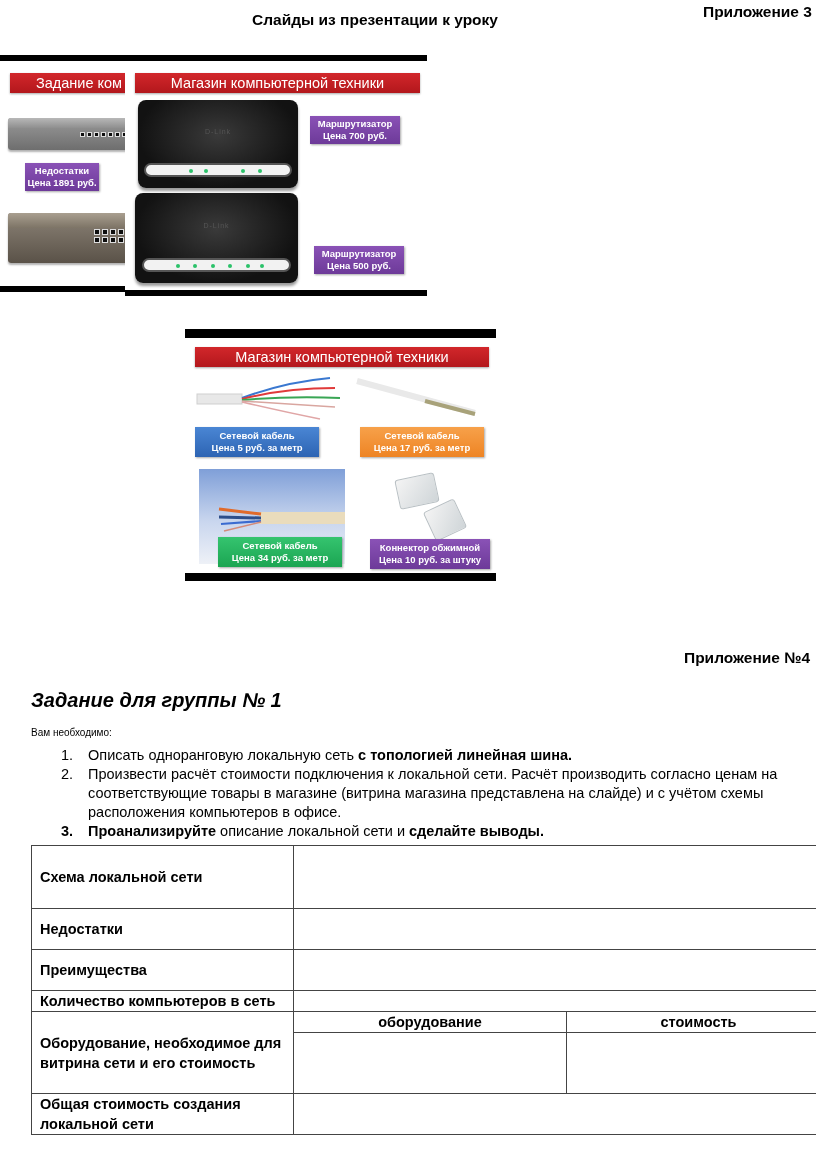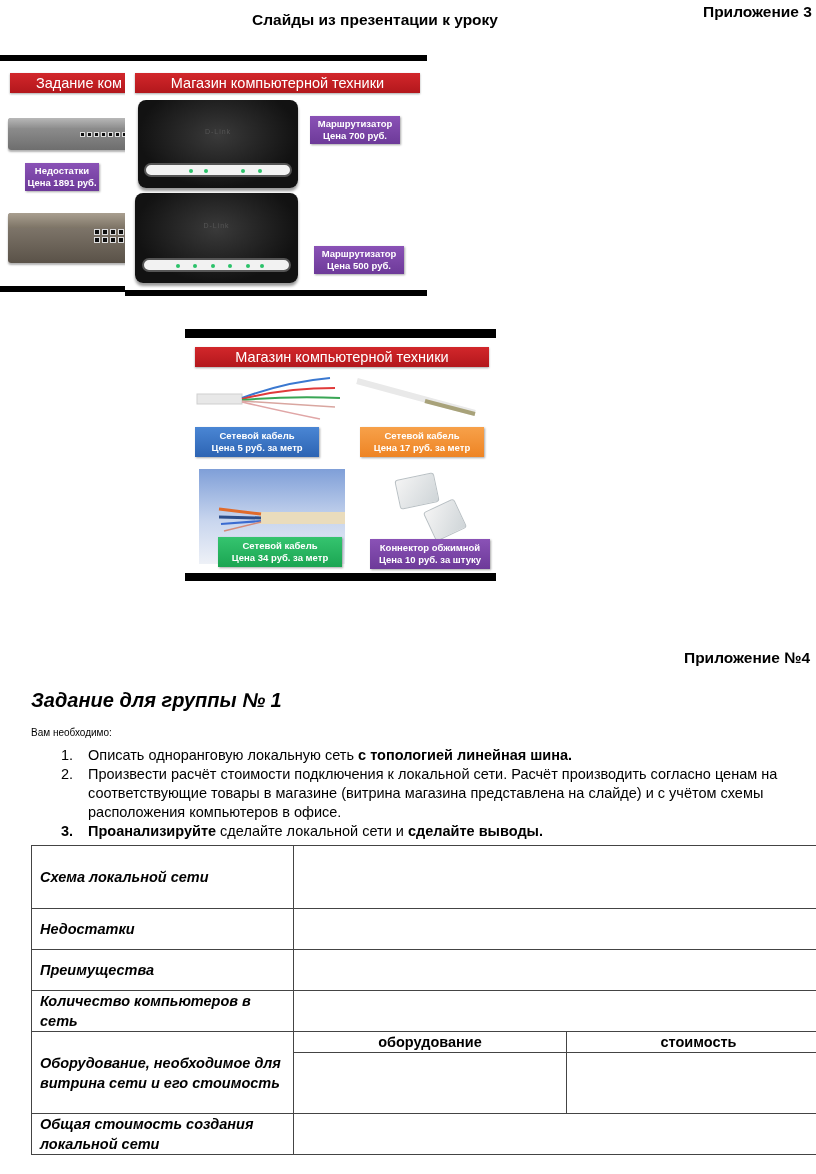--- a/index.html
+++ b/index.html
@@ -60,21 +60,21 @@
   .task li { position: relative; padding-left: 0; }
   .task .num { position:absolute; left:-27px; }
   b { font-weight: bold; }
 
   
   table.form {
     position: absolute; left: 31px; top: 845px; width: 800px;
     border-collapse: collapse; font-size: 14.5px; font-weight: bold;
   }
   table.form td { border: 1px solid #444; vertical-align: middle; padding: 0 8px; }
-  table.form td.lbl { width: 262px; line-height: 20px; font-style: italic; }
+  table.form td.lbl { width: 262px; line-height: 20px; }
   table.form td.sub { text-align: center; height: 21px; }
 </style>
 </head>
 <body>
 
 <div class="abs hdr" style="left:252px; top:11px;">Слайды из презентации к уроку</div>
 <div class="abs hdr" style="left:703px; top:3px;">Приложение 3</div>
 
 <div class="slide" style="left:0; top:55px; width:128px; height:242px;">
   <div class="bar-black" style="left:0; top:0; width:128px; height:6px;"></div>
@@ -212,21 +212,21 @@
     <li>
       <span class="num">1.</span>
       <span>Описать одноранговую локальную сеть </span><b>с топологией линейная шина.</b>
     </li>
     <li>
       <span class="num">2.</span>
       <span>Произвести расчёт стоимости подключения к локальной сети. Расчёт производить согласно ценам на соответствующие товары в магазине (витрина магазина представлена на слайде) и  с учётом схемы расположения компьютеров в офисе.</span>
     </li>
     <li>
       <b class="num">3.</b>
-      <b>Проанализируйте</b><span> сделайте локальной сети и </span><b>сделайте выводы.</b>
+      <b>Проанализируйте</b><span> описание локальной сети и </span><b>сделайте выводы.</b>
     </li>
   </ol>
 </div>
 
 <table class="form">
   <tbody>
       <tr style="height:63px;">
     <td class="lbl">Схема локальной сети</td>
     <td colspan="2"></td>
   </tr>

